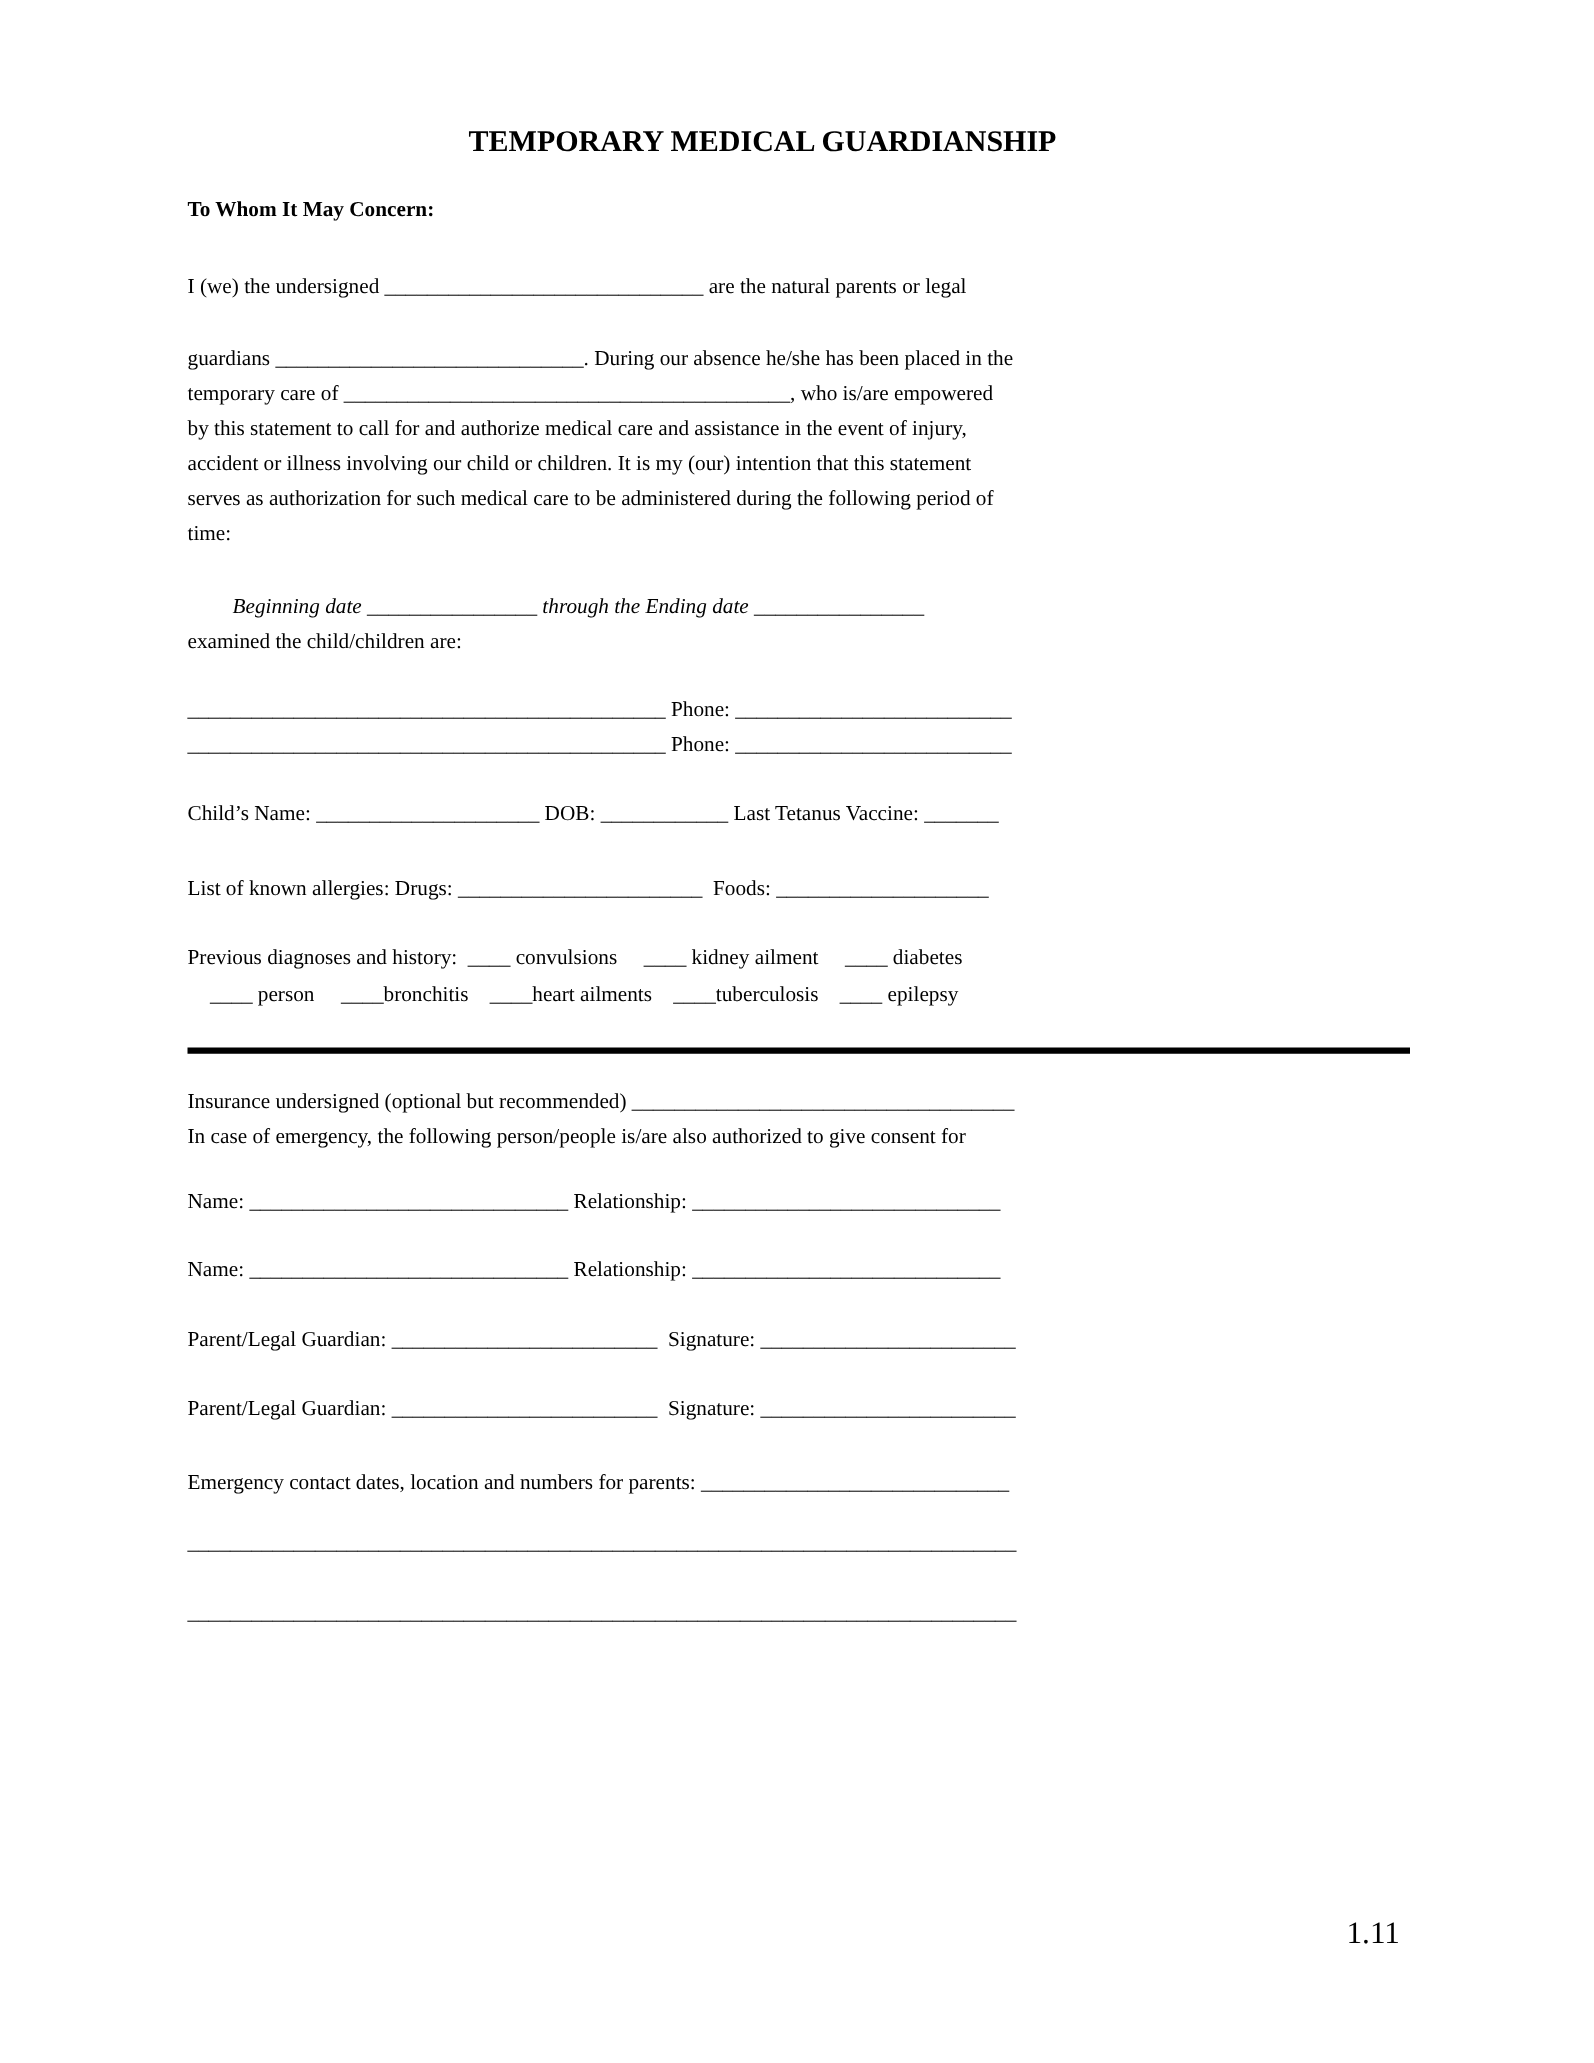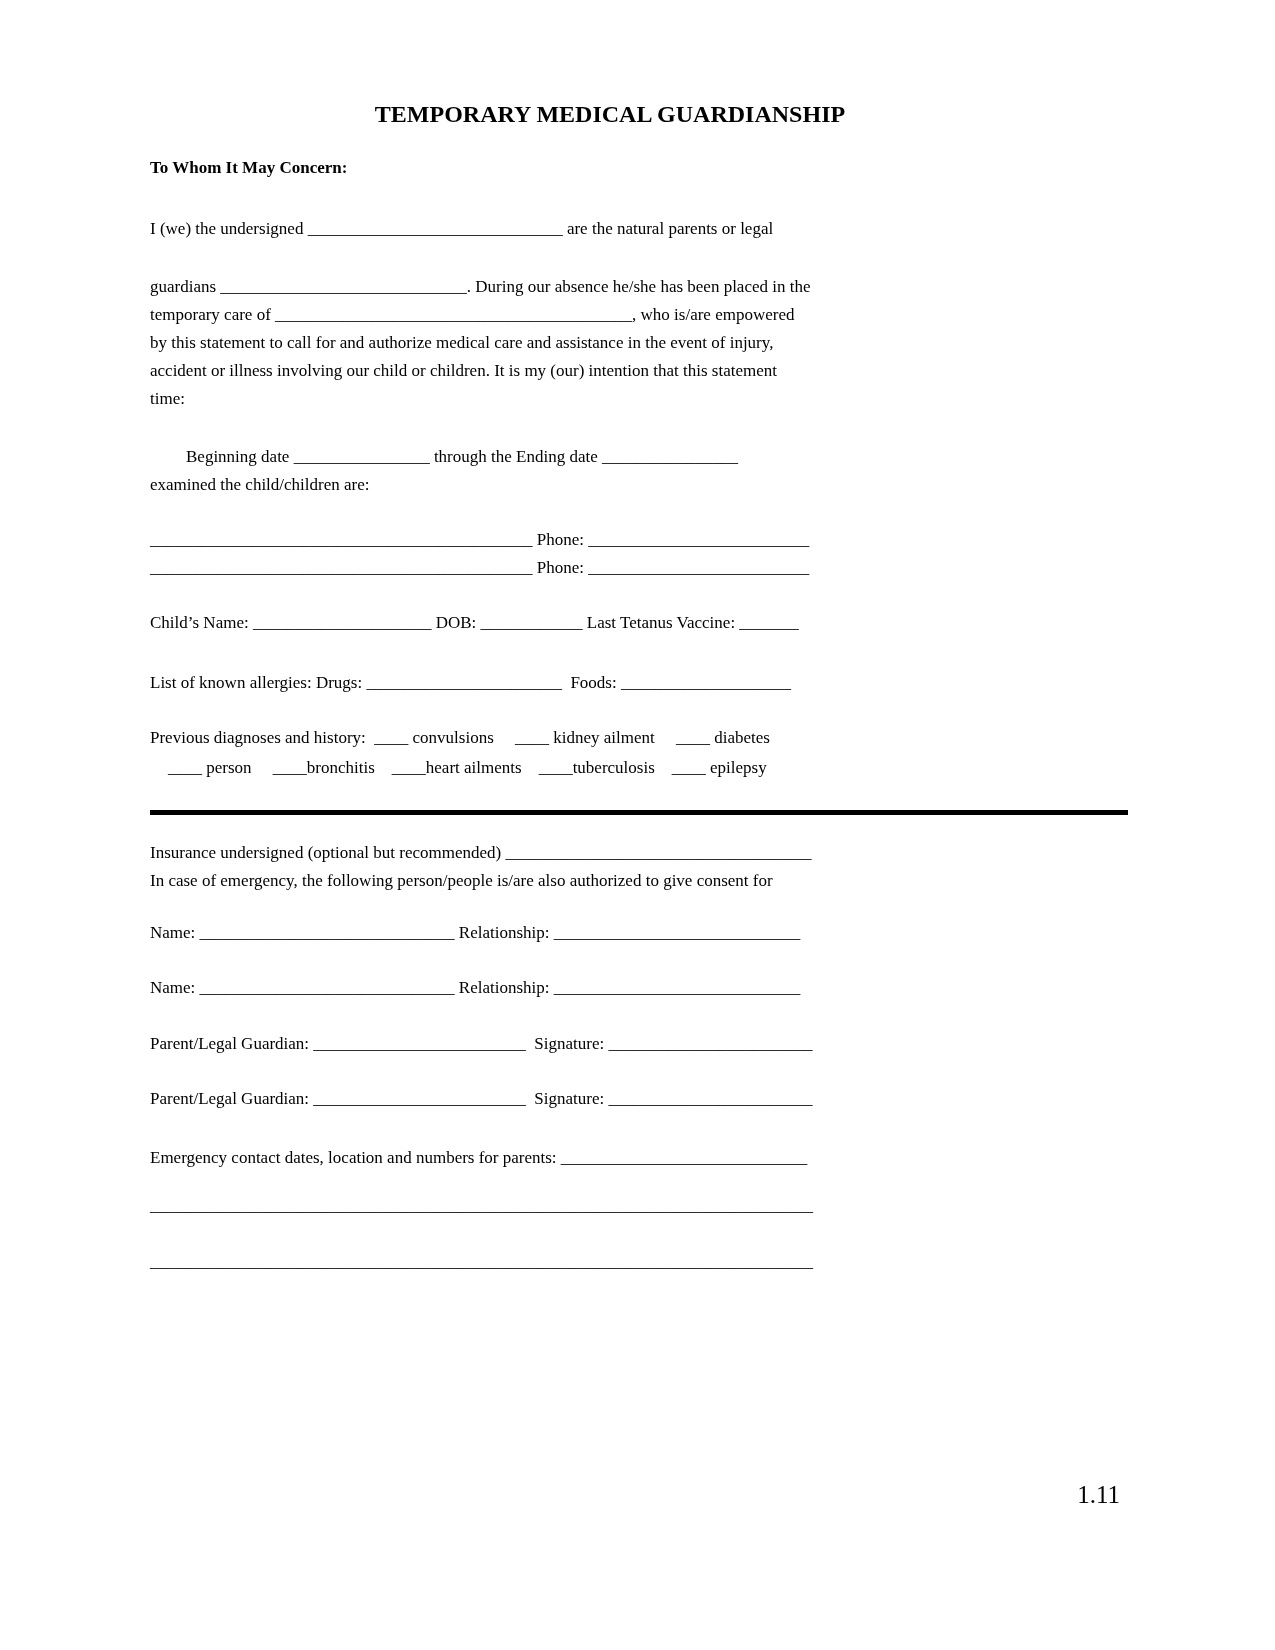--- a/index.html
+++ b/index.html
@@ -12,45 +12,46 @@
   .page { width:1275px; height:1220px; padding:100px 0 0 150px; position:relative; }
   .ln {
     font-size:17px; line-height:28px;
     white-space:pre; letter-spacing:0;
   }
   .title {
     font-size:24px; font-weight:bold; text-align:center;
     width:920px; line-height:28px; white-space:pre;
   }
   .bold { font-weight:bold; }
-  .indent { padding-left:36px; }
+  .indent { padding-left:36px;font-style:italic; }
   .indent-sm { padding-left:18px; }
   .rule { width:978px; height:5px; background:#000; }
   .pagenum {
-    position:absolute; top:1481px; left:150px; width:970px;
+    position:absolute; top:1533px; left:150px; width:970px;
     text-align:right; font-size:25px; line-height:28px;
   }
   .mt2{margin-top:2px}.mt20{margin-top:20px}.mt24{margin-top:24px}.mt26{margin-top:26px}.mt27{margin-top:27px}
   .mt28{margin-top:28px}.mt29{}.mt30{margin-top:30px}
   .mt31{margin-top:31px}.mt32{margin-top:32px}.mt33{margin-top:33px}
 </style>
 </head>
 <body>
 
 <div class="page">
 
   <div class="title">TEMPORARY MEDICAL GUARDIANSHIP</div>
 
   <div class="ln bold mt26">To Whom It May Concern:</div>
 
   <div class="ln mt33">I (we) the undersigned ______________________________ are the natural parents or legal</div>
   <div class="ln mt30">guardians _____________________________. During our absence he/she has been placed in the</div>
   <div class="ln mt29">temporary care of __________________________________________, who is/are empowered</div>
   <div class="ln">by this statement to call for and authorize medical care and assistance in the event of injury,</div>
   <div class="ln">accident or illness involving our child or children. It is my (our) intention that this statement</div>
+  <div class="ln">serves as authorization for such medical care to be administered during the following period of</div>
   <div class="ln">time:</div>
 
   <div class="ln indent mt30">Beginning date ________________ through the Ending date ________________</div>
 
   <div class="ln">examined the child/children are:</div>
 
   <div class="ln mt27">_____________________________________________ Phone: __________________________</div>
   <div class="ln mt29">_____________________________________________ Phone: __________________________</div>
 
   <div class="ln mt27">Child’s Name: _____________________ DOB: ____________ Last Tetanus Vaccine: _______</div>

